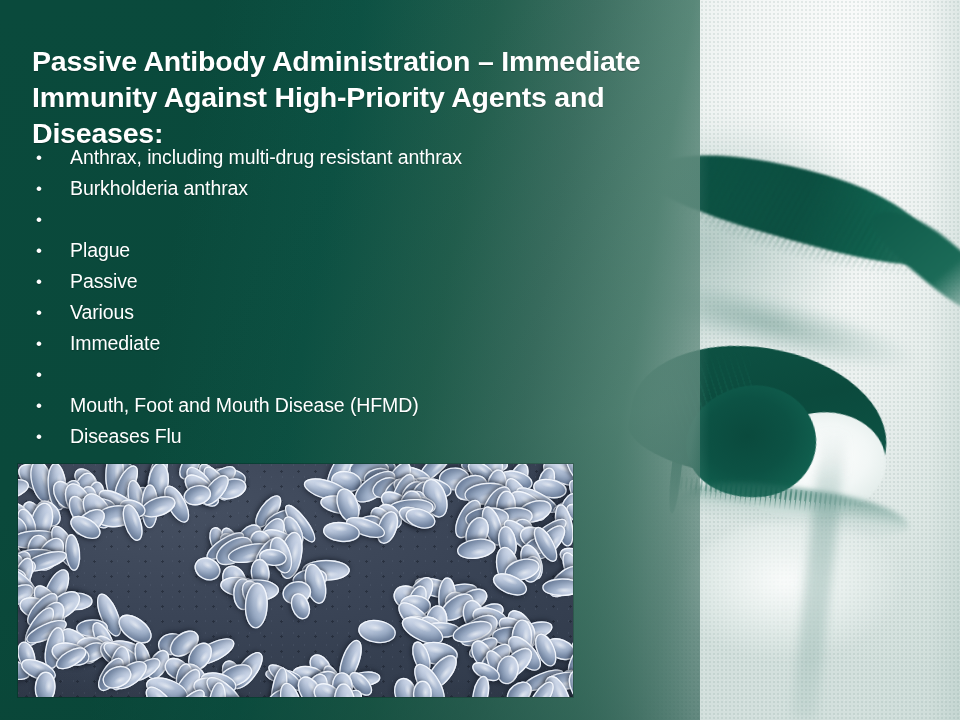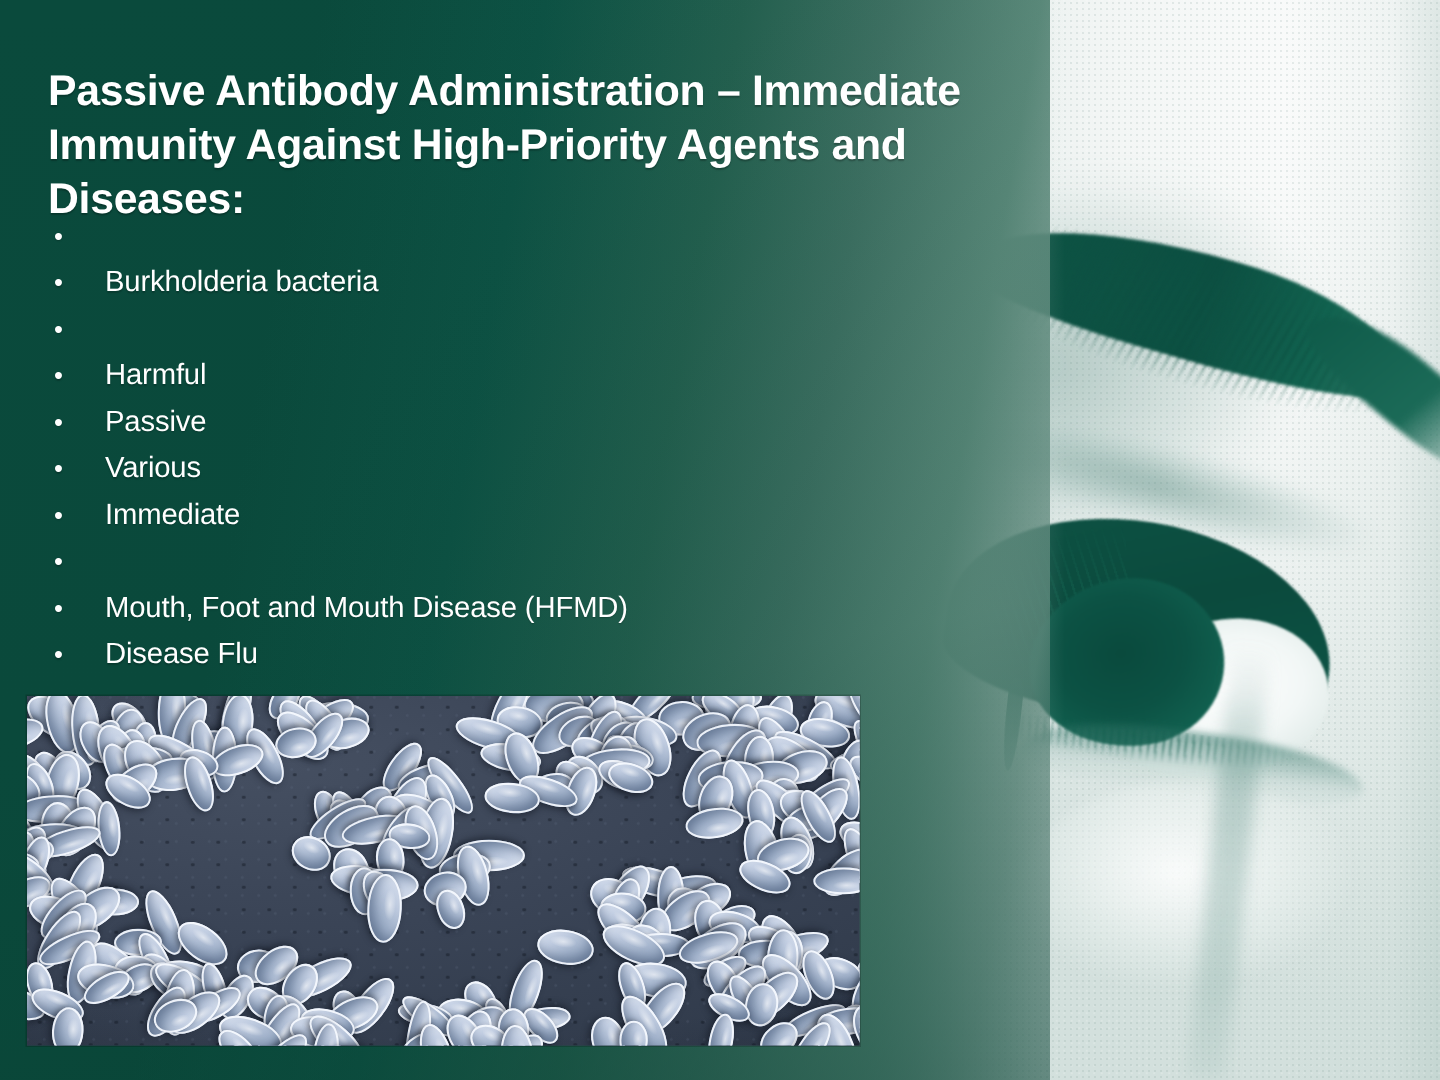--- a/index.html
+++ b/index.html
@@ -365,31 +365,32 @@
   <div class="bg-gradient"></div>
   <div class="bg-vert"></div>
 
   <div class="content">
 
     <h1 class="slide-title">Passive Antibody Administration – Immediate Immunity Against High-Priority Agents and Diseases:</h1>
 
     <ul class="bullet-list">
       <li class="bullet-item">
         <span class="bullet-marker">•</span>
-      </li>
-      <li class="bullet-item">
-        <span class="bullet-marker">•</span>
-        <span>Burkholderia bacteria</span>
-      </li>
-      <li class="bullet-item">
-        <span class="bullet-marker">•</span>
-      </li>
-      <li class="bullet-item">
-        <span class="bullet-marker">•</span>
-        <span>Harmful</span>
+        <span>Anthrax, including multi-drug resistant anthrax</span>
+      </li>
+      <li class="bullet-item">
+        <span class="bullet-marker">•</span>
+        <span>Burkholderia anthrax</span>
+      </li>
+      <li class="bullet-item">
+        <span class="bullet-marker">•</span>
+      </li>
+      <li class="bullet-item">
+        <span class="bullet-marker">•</span>
+        <span>Plague</span>
       </li>
       <li class="bullet-item">
         <span class="bullet-marker">•</span>
         <span>Passive</span>
       </li>
       <li class="bullet-item">
         <span class="bullet-marker">•</span>
         <span>Various</span>
       </li>
       <li class="bullet-item">
@@ -398,21 +399,21 @@
       </li>
       <li class="bullet-item">
         <span class="bullet-marker">•</span>
       </li>
       <li class="bullet-item">
         <span class="bullet-marker">•</span>
         <span>Mouth, Foot and Mouth Disease (HFMD)</span>
       </li>
       <li class="bullet-item">
         <span class="bullet-marker">•</span>
-        <span>Disease Flu</span>
+        <span>Diseases Flu</span>
       </li>
     </ul>
   </div>
 
   <div class="micrograph">
     <div class="sem-bg"></div>
     <div class="sem-pores"></div>
     <div id="spore-field">
         <div class="spore" style="left: -8.04114px; top: 85.1985px; width: 47.7593px; height: 19.8926px; transform: rotate(175.9deg); z-index: 95;"></div>
         <div class="spore" style="left: -2.19665px; top: 2.9653px; width: 40.1917px; height: 23.1272px; transform: rotate(33.3deg); z-index: 15;"></div>

